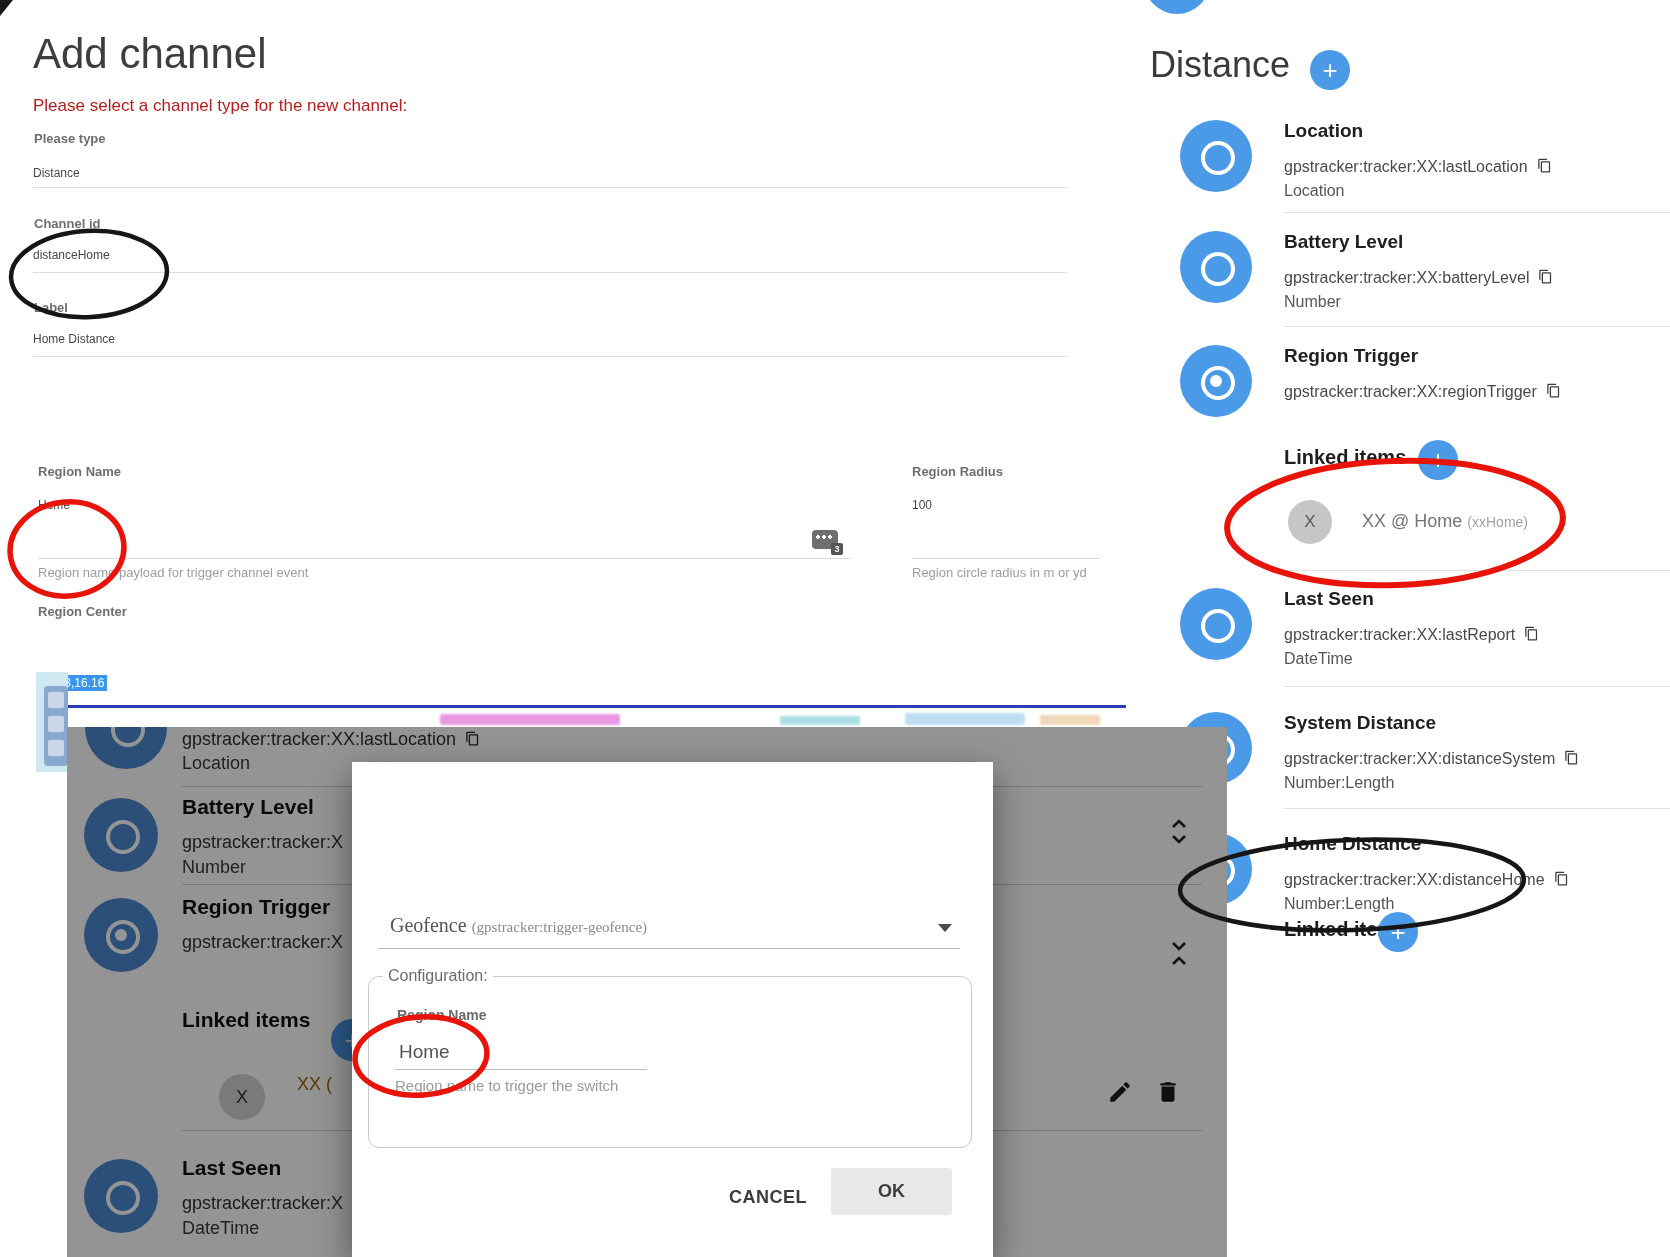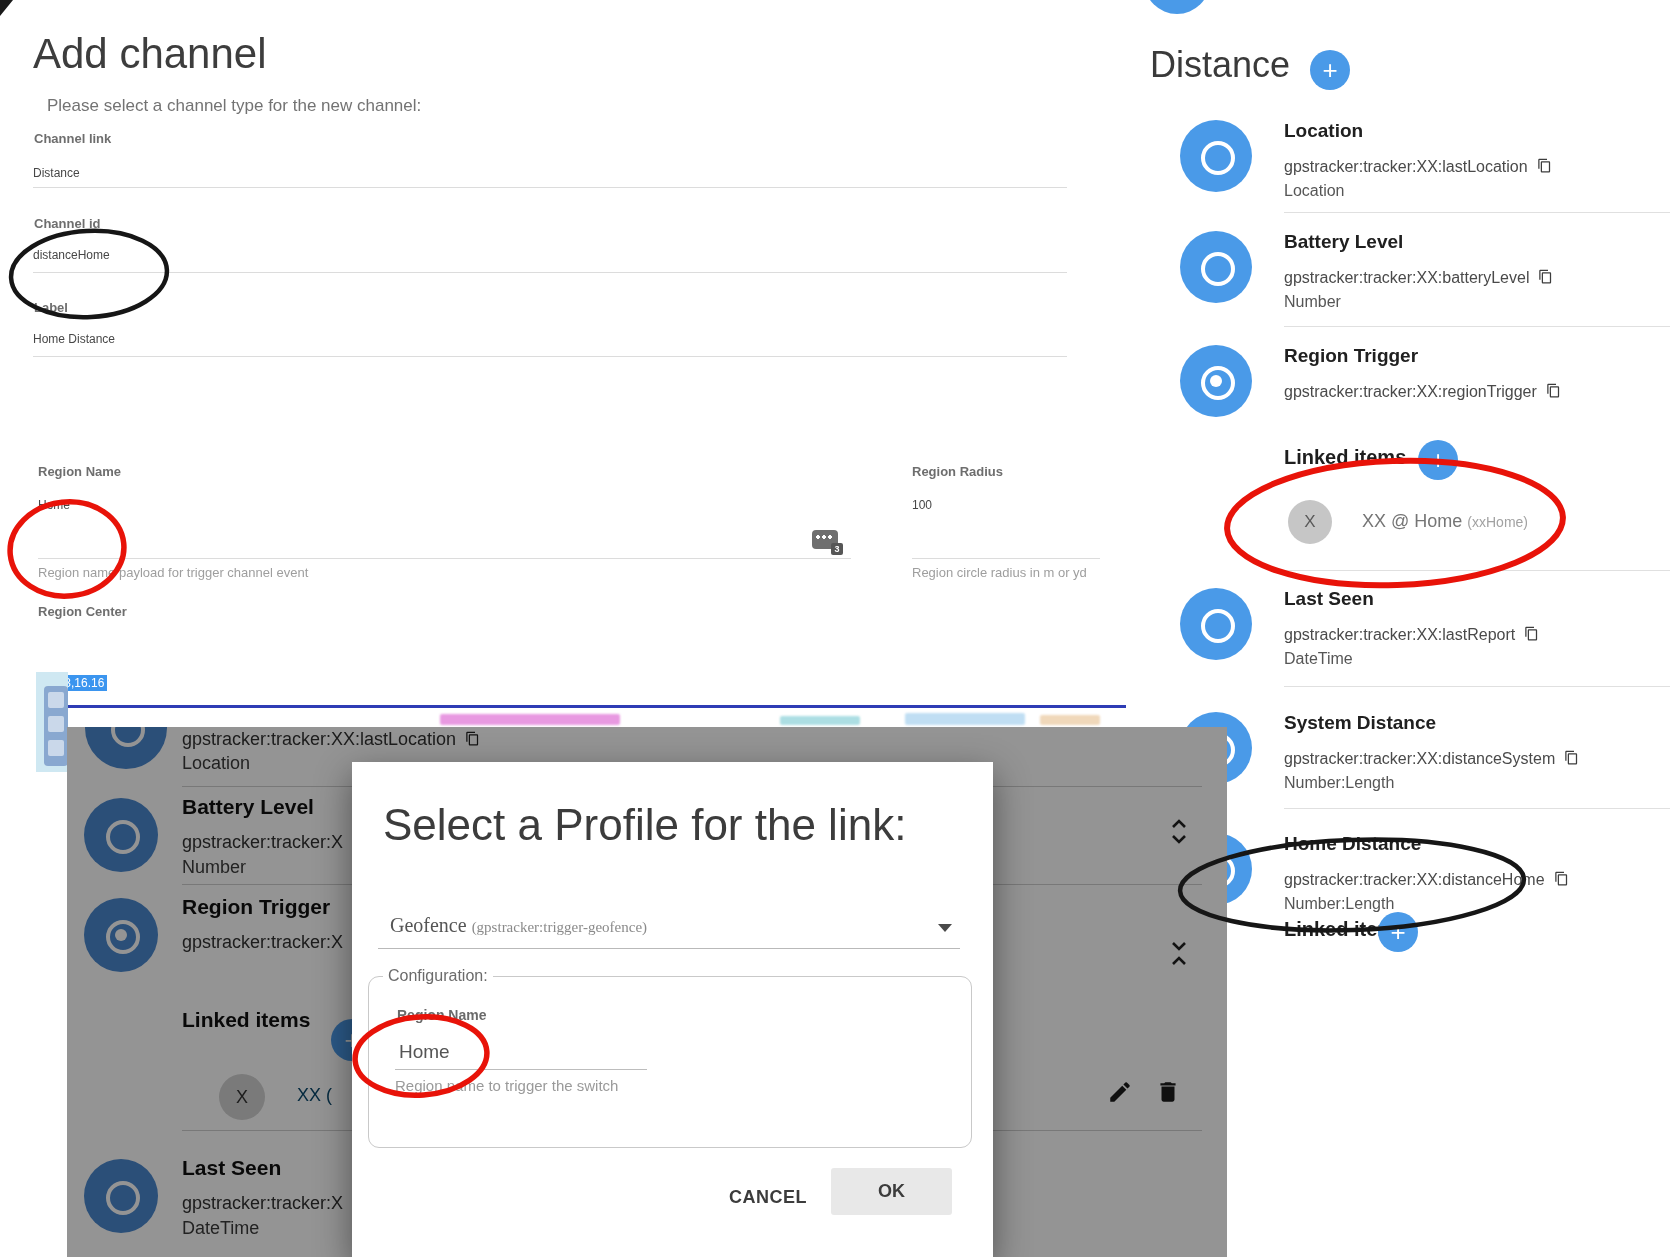--- a/index.html
+++ b/index.html
@@ -2,21 +2,21 @@
 <html><head>
 <meta charset="utf-8">
 <style>
   html,body{margin:0;padding:0;background:#fff;}
   .canvas{position:relative;width:1670px;height:1257px;overflow:hidden;background:#fff;
           font-family:"Liberation Sans", sans-serif;color:#444;}
   .abs{position:absolute;}
 
   
   .page-title{left:33px;top:30px;font-size:42px;font-weight:300;color:#3d3d3d;}
-  .subtitle{left:47px;top:96px;font-size:17px;color:#737373;}
+  .subtitle{left:33px;top:96px;font-size:17px;color:#b91c1c;}
   .fld-label{font-size:13px;font-weight:700;color:#6e6e6e;}
   .fld-value{font-size:12px;color:#474747;}
   .uline{height:1px;background:#dcdcdc;}
   .section-title{left:33px;top:404px;font-size:30px;font-weight:300;color:#3d3d3d;}
   .hint{font-size:13px;color:#9e9e9e;}
   .sel{background:#3b95ef;color:#fff;padding:1px 3px;}
   .focusline{height:3px;background:#2e3cb5;}
 
   
   .kbd-icon{width:26px;height:19px;background:#6f6f6f;border-radius:4px;}
@@ -93,21 +93,21 @@
 </head>
 <body>
 
 <div class="canvas">
 
   <div class="abs wedge"></div>
 
   <div class="abs page-title">Add channel</div>
   <div class="abs subtitle">Please select a channel type for the new channel:</div>
 
-  <div class="abs fld-label" style="left:34px;top:131px;">Channel link</div>
+  <div class="abs fld-label" style="left:34px;top:131px;">Please type</div>
   <div class="abs fld-value" style="left:33px;top:166px;">Distance</div>
   <div class="abs uline" style="left:33px;top:187px;width:1034px;"></div>
 
   <div class="abs fld-label" style="left:34px;top:216px;">Channel id</div>
   <div class="abs fld-value" style="left:33px;top:248px;">distanceHome</div>
   <div class="abs uline" style="left:33px;top:272px;width:1034px;"></div>
 
   <div class="abs fld-label" style="left:34px;top:300px;">Label</div>
   <div class="abs fld-value" style="left:33px;top:332px;">Home Distance</div>
   <div class="abs uline" style="left:33px;top:356px;width:1034px;"></div>
@@ -281,21 +281,21 @@
           <path d="M6 25 L12 19 L18 25"></path>
         </svg>
     </div>
 
     <div class="d-title abs" style="left:115px;top:281px;">Linked items</div>
     <div class="abs fab" style="left:264px;top:292px;width:42px;height:42px;">
         <span class="plus">+</span>
       </div>
 
     <div class="x-avatar abs" style="left:152px;top:347px;width:46px;height:46px;font-size:18px;line-height:46px;background:#d2d2d2;color:#333;">X</div>
-    <div class="d-uid abs" style="left:230px;top:358px;color:#0c4a6e;">XX (</div>
+    <div class="d-uid abs" style="left:230px;top:347px;color:#a16207;">XX (</div>
     <div class="abs" style="left:1040px;top:352px;">
       <svg class="icon" width="26" height="26" viewBox="0 0 24 24" fill="#1d1d1d">
           <path d="M3 17.25V21h3.75L17.81 9.94l-3.75-3.75L3 17.25zM20.71 7.04c.39-.39.39-1.02 0-1.41l-2.34-2.34a.9959.9959 0 0 0-1.41 0l-1.83 1.83 3.75 3.75 1.83-1.83z"></path>
         </svg>
     </div>
     <div class="abs" style="left:1088px;top:352px;">
       <svg class="icon" width="26" height="26" viewBox="0 0 24 24" fill="#1d1d1d">
           <path d="M6 19c0 1.1.9 2 2 2h8c1.1 0 2-.9 2-2V7H6v12zM19 4h-3.5l-1-1h-5l-1 1H5v2h14V4z"></path>
         </svg>
     </div>
@@ -303,21 +303,20 @@
 
     <div class="d-title abs" style="left:115px;top:429px;">Last Seen</div>
     <div class="d-avatar" style="left:17px;top:432px;">
         <div class="ring"></div>
       </div>
     <div class="d-uid abs" style="left:115px;top:466px;">gpstracker:tracker:X</div>
     <div class="d-type abs" style="left:115px;top:491px;">DateTime</div>
   </div>
 
   <div class="abs modal">
-    <div class="m-title">Select a Profile for the link:</div>
     <div class="m-select-val"><span>Geofence</span> <span class="m-select-suf">(gpstracker:trigger-geofence)</span></div>
     <div class="m-arrow"></div>
     <div class="m-select-line"></div>
     <div class="m-fieldset">
       <div class="m-legend">Configuration:</div>
       <div class="m-flabel">Region Name</div>
       <div class="m-fvalue">Home</div>
       <div class="m-fline"></div>
       <div class="m-fhint">Region name to trigger the switch</div>
     </div>

